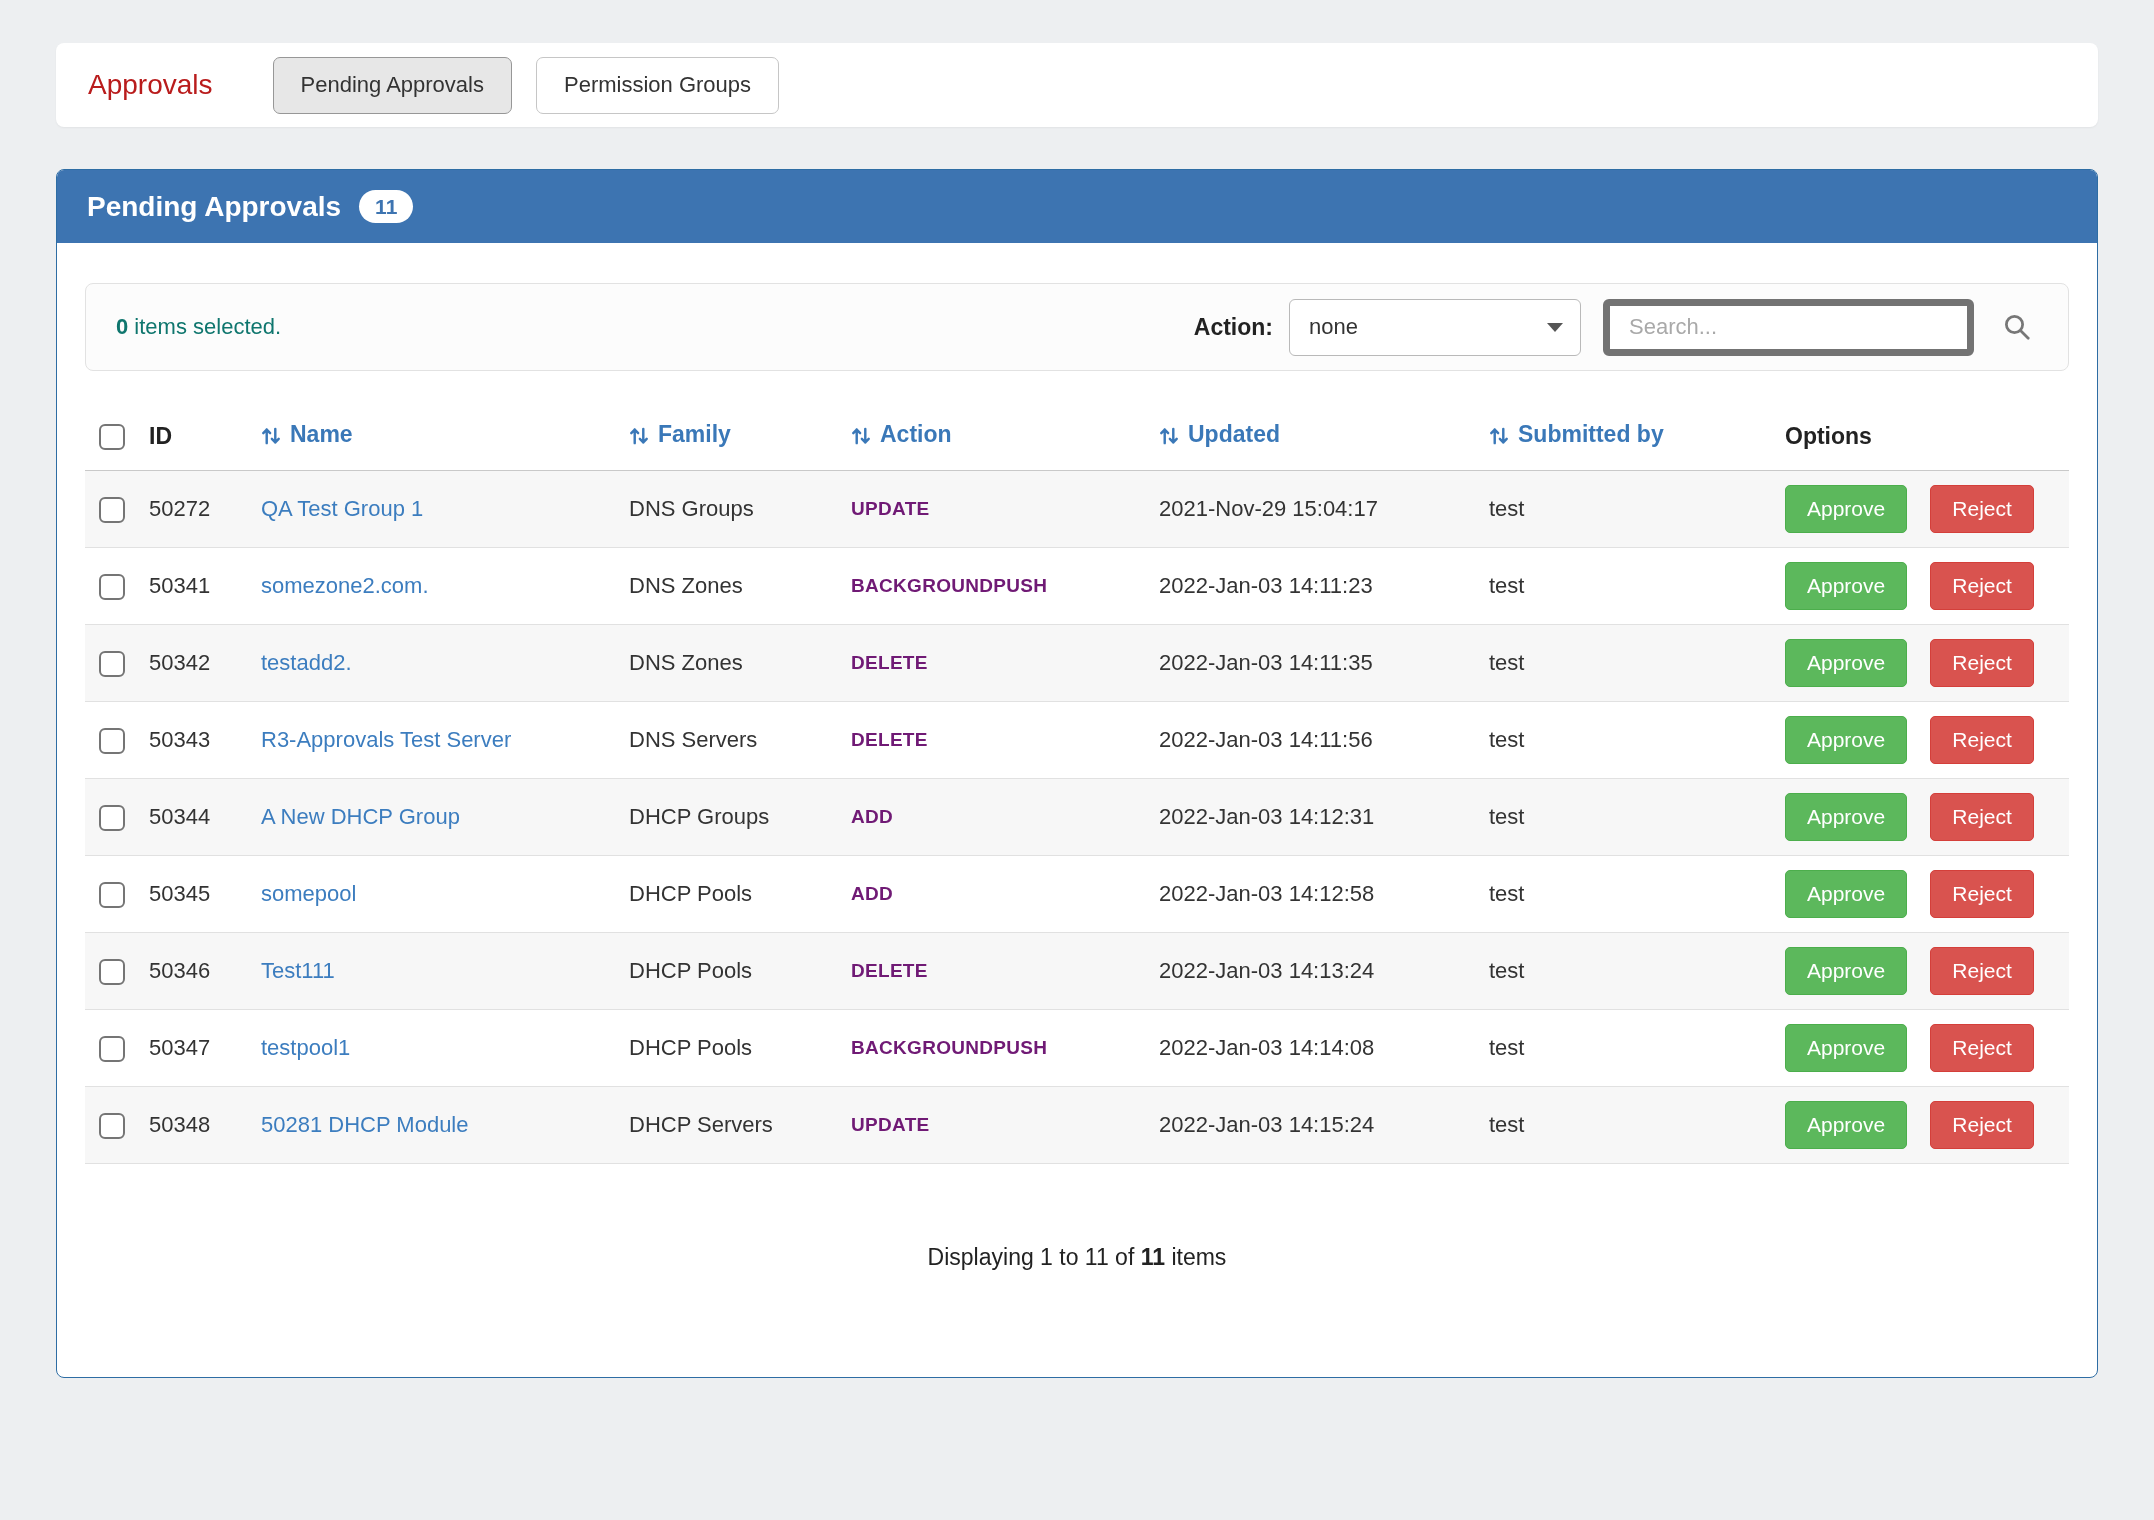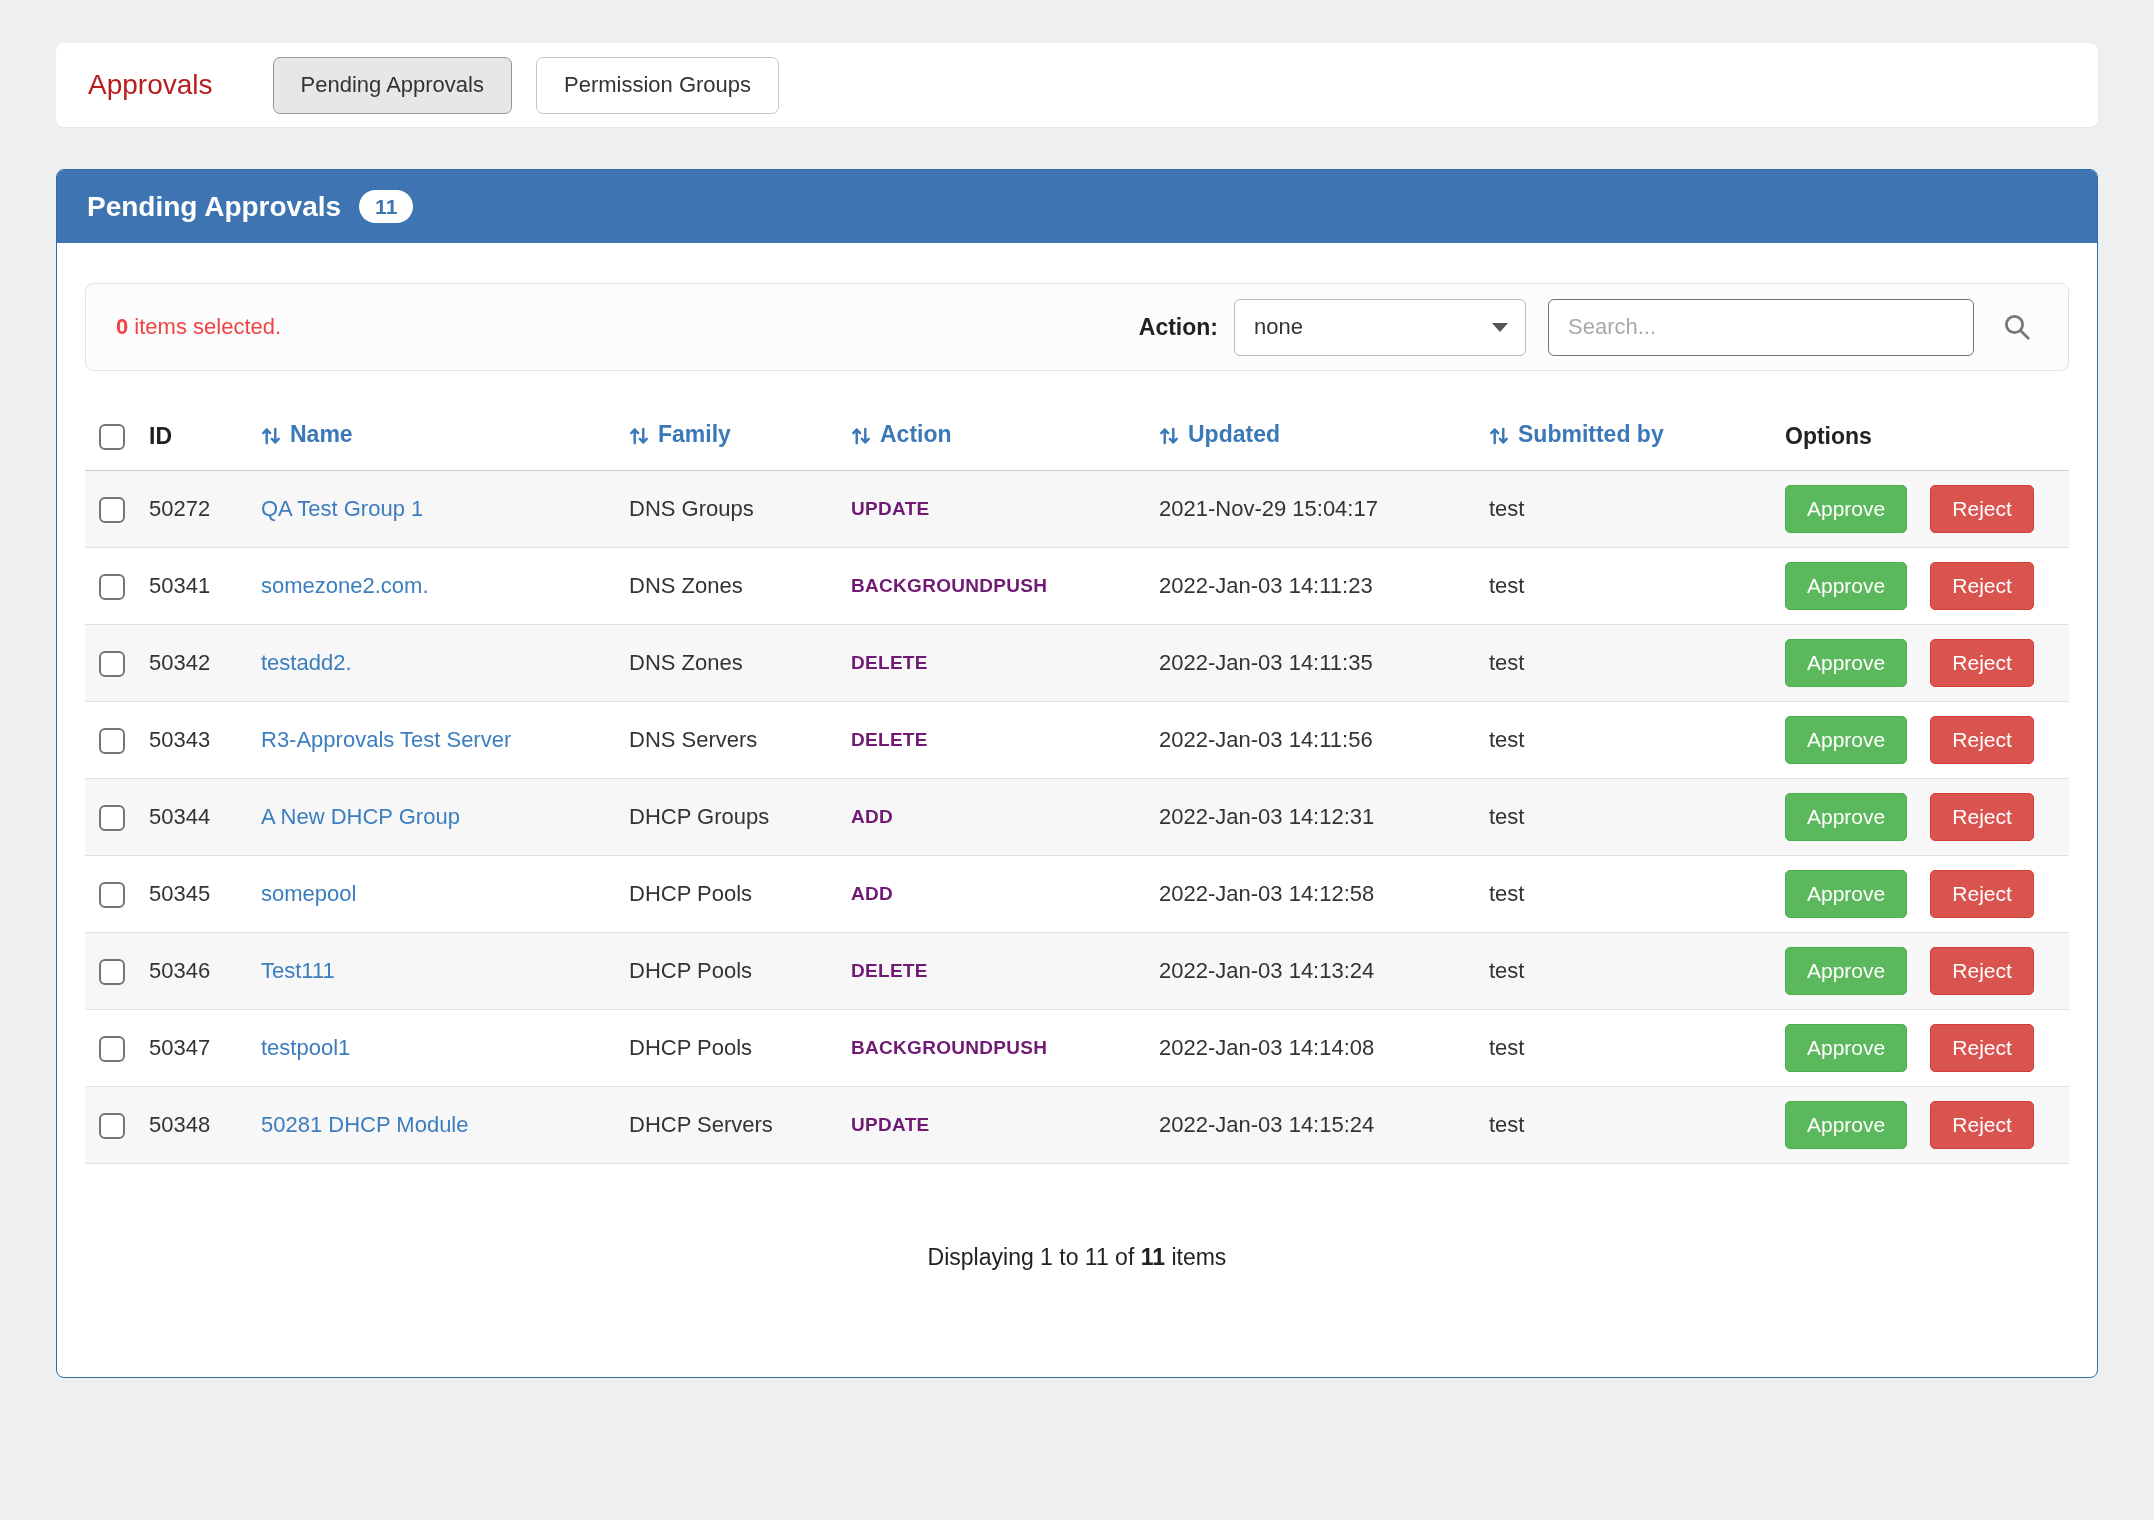--- a/index.html
+++ b/index.html
@@ -41,39 +41,39 @@
     font-weight: bold; font-size: 21px; border-radius: 999px;
     padding: 6px 16px; margin-left: 18px; line-height: 1;
   }
 
   
   .toolbar {
     margin: 40px 28px 0; height: 88px;
     border: 1px solid #e2e2e2; background: #fcfcfc; border-radius: 8px;
     display: flex; align-items: center; padding: 0 30px;
   }
-  .selected-info { font-size: 22px; color: #ef4444; }
+  .selected-info { font-size: 22px; color: #0f766e; }
   .selected-info b { font-weight: bold; }
   .toolbar-right { margin-left: auto; display: flex; align-items: center; }
   .action-label { font-weight: bold; font-size: 23px; color: #222; margin-right: 16px; }
   .select-box {
     width: 292px; height: 57px; background: #fff;
     border: 1px solid #b9b9b9; border-radius: 6px;
     display: flex; align-items: center; padding: 0 19px;
     font-size: 22px; color: #333; position: relative; cursor: pointer;
     margin-right: 22px;
   }
   .select-box .caret {
     position: absolute; right: 17px; top: 50%; margin-top: -4px;
     width: 0; height: 0;
     border-left: 8px solid transparent; border-right: 8px solid transparent;
     border-top: 9px solid #555;
   }
   .search-input {
-    width: 426px; height: 57px; border: 1px solid #737373; border-radius: 6px;
+    width: 371px; height: 57px; border: 7px solid #737373; border-radius: 6px;
     font-size: 22px; padding: 0 19px; color: #404040; font-family: inherit; background:#fff;
   }
   .search-input::placeholder { color: #a9a9a9; }
   .search-btn { background: none; border: none; cursor: pointer; margin-left: 22px; padding: 6px; line-height: 0; }
 
   
   .table-wrap { margin: 32px 28px 0; }
   table { width: 100%; border-collapse: collapse; }
   th {
     text-align: left; font-size: 23px; font-weight: bold; color: #222;

